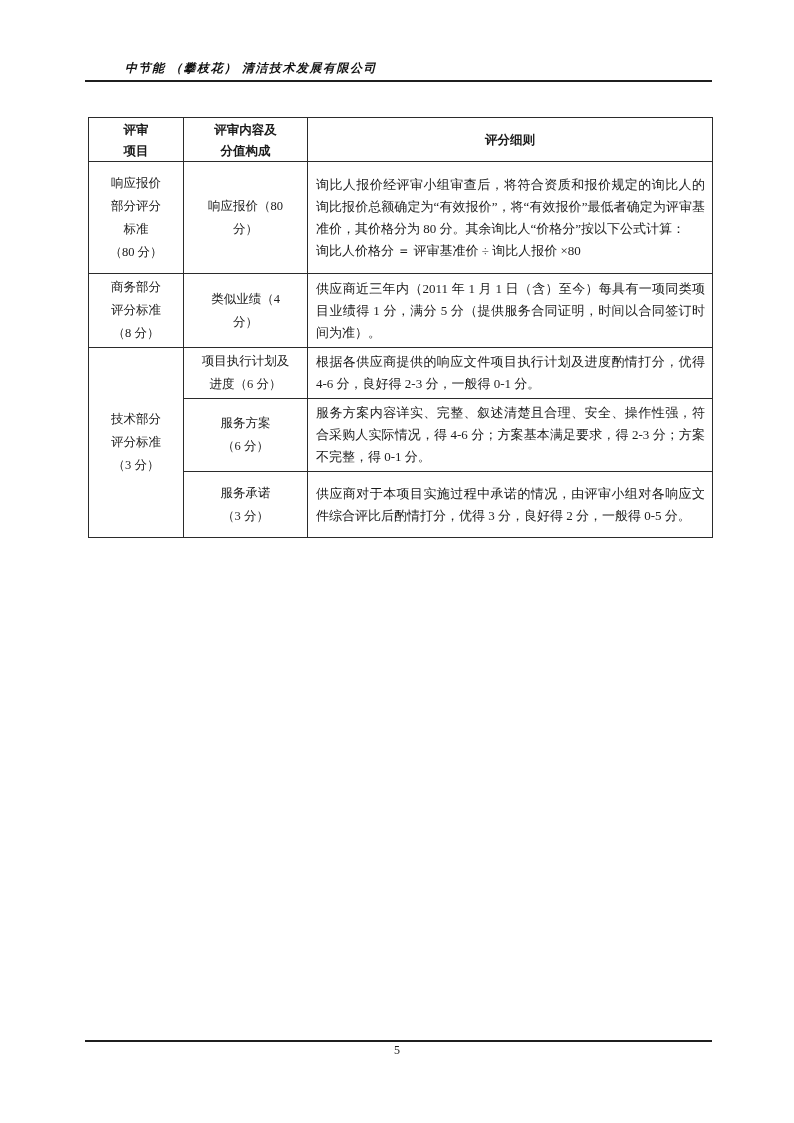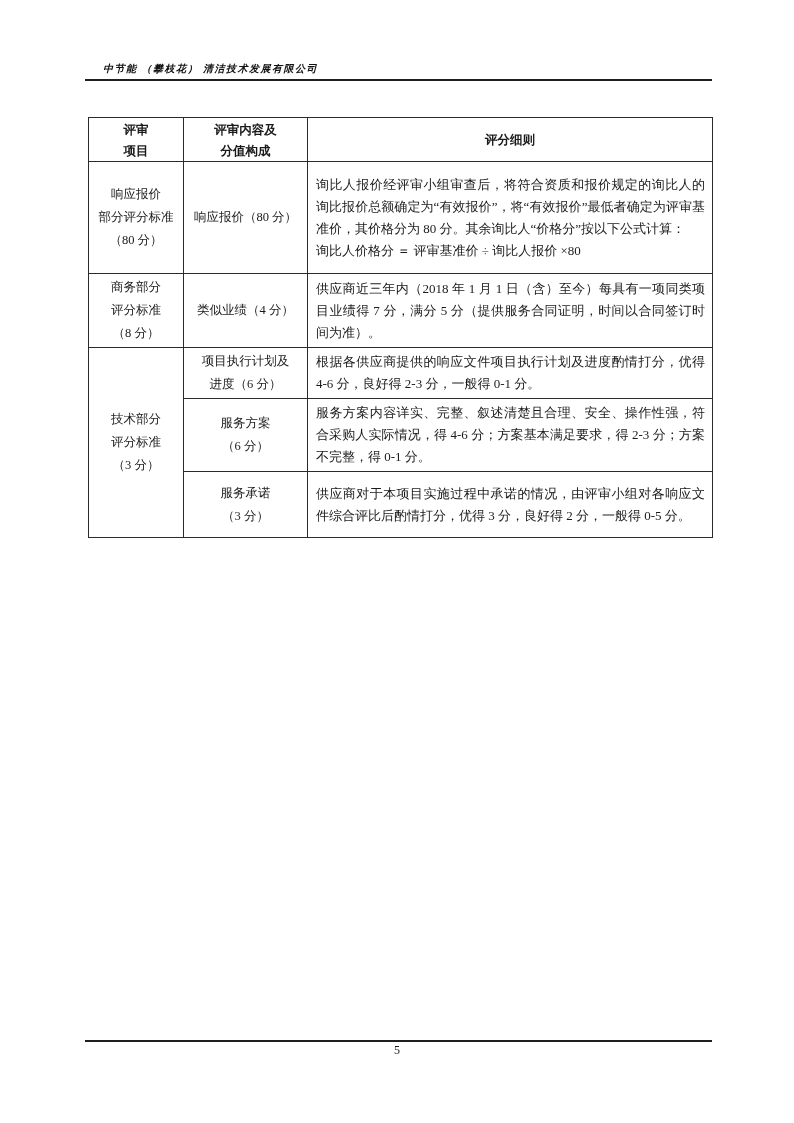--- a/index.html
+++ b/index.html
@@ -12,24 +12,24 @@
     overflow: hidden;
   }
   .page-header {
     position: absolute;
     top: 58px; left: 85px; width: 627px;
     border-bottom: 2px solid #1f1f1f;
     padding-bottom: 3px;
   }
   .company {
     display: inline-block;
-    margin-left: 18px;
+    margin-left: 40px;
     font-style: italic;
     font-weight: bold;
-    font-size: 10px;
+    font-size: 12px;
     letter-spacing: 1.5px;
     color: #111;
   }
   table.eval-table {
     position: absolute;
     top: 117px; left: 88px;
     width: 624px;
     border-collapse: collapse;
     table-layout: fixed;
   }
@@ -47,21 +47,21 @@
     font-size: 12.5px;
     text-align: center;
     line-height: 21px;
     height: 44px;
   }
   .eval-table td.cell-project,
   .eval-table td.cell-content {
     text-align: center;
     font-size: 12.5px;
     line-height: 23px;
-    padding: 2px 3px;
+    padding: 2px 17px;
   }
   .eval-table td.cell-detail {
     text-align: left;
     text-align: justify;
     font-size: 13px;
     line-height: 22px;
     padding: 3px 7px 3px 8px;
   }
   tr.r1 { height: 112px; }
   tr.r2 { height: 64px; }
@@ -110,21 +110,21 @@
 （80 分）</td>
       <td class="cell-content">响应报价（80 分）</td>
       <td class="cell-detail">询比人报价经评审小组审查后，将符合资质和报价规定的询比人的询比报价总额确定为“有效报价”，将“有效报价”最低者确定为评审基准价，其价格分为 80 分。其余询比人“价格分”按以下公式计算：
 询比人价格分 ＝ 评审基准价 ÷ 询比人报价 ×80</td>
     </tr>
     <tr class="r2">
       <td class="cell-project">商务部分
 评分标准
 （8 分）</td>
       <td class="cell-content">类似业绩（4 分）</td>
-      <td class="cell-detail">供应商近三年内（2018 年 1 月 1 日（含）至今）每具有一项同类项目业绩得 7 分，满分 5 分（提供服务合同证明，时间以合同签订时间为准）。</td>
+      <td class="cell-detail">供应商近三年内（2011 年 1 月 1 日（含）至今）每具有一项同类项目业绩得 1 分，满分 5 分（提供服务合同证明，时间以合同签订时间为准）。</td>
     </tr>
     <tr class="r3">
       <td class="cell-project" rowspan="3">技术部分
 评分标准
 （3 分）</td>
       <td class="cell-content">项目执行计划及
 进度（6 分）</td>
       <td class="cell-detail">根据各供应商提供的响应文件项目执行计划及进度酌情打分，优得 4-6 分，良好得 2-3 分，一般得 0-1 分。</td>
     </tr>
     <tr class="r4">

